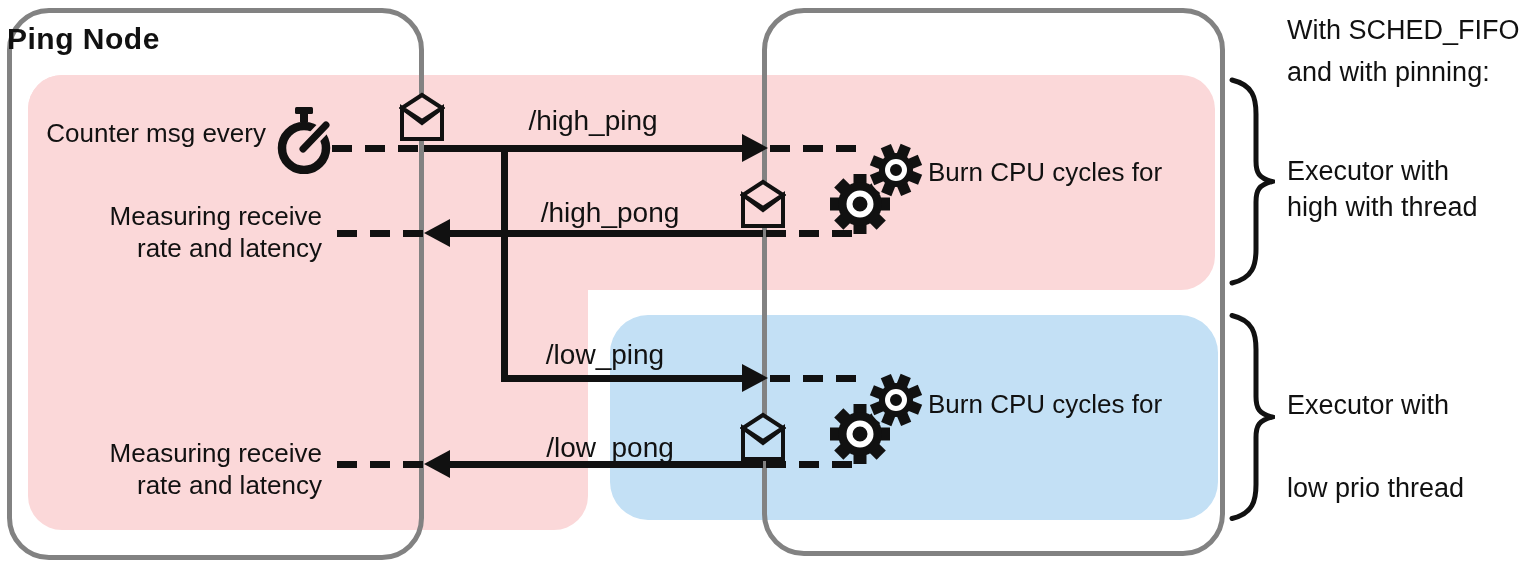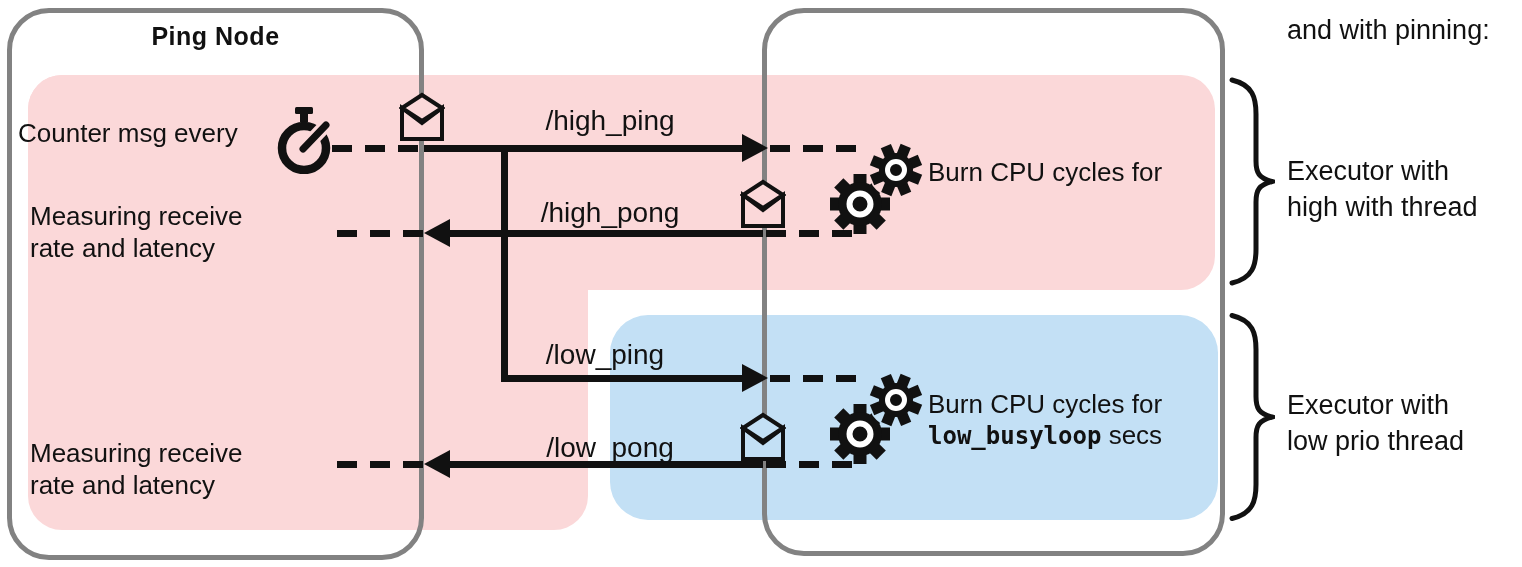--- a/index.html
+++ b/index.html
@@ -10,38 +10,38 @@
   
   .region{position:absolute;}
   .pinkA{left:28px;top:75px;width:1187px;height:215px;background:#fbd8d9;border-radius:34px;}
   .pinkB{left:28px;top:75px;width:560px;height:455px;background:#fbd8d9;border-radius:34px;}
   .blueR{left:610px;top:315px;width:608px;height:205px;background:#c3e0f5;border-radius:38px;}
 
   
   .node{position:absolute;border:5px solid #828282;border-radius:42px;background:transparent;box-sizing:border-box;}
   .node.ping{left:7px;top:8px;width:417px;height:552px;}
   .node.pong{left:762px;top:8px;width:463px;height:548px;}
-  .node-title{position:absolute;text-align:center;font-size:25px;font-weight:bold;letter-spacing:.5px;}
+  .node-title{position:absolute;font-size:30px;font-weight:bold;letter-spacing:.5px;}
   .title-ping{left:7px;top:22px;width:417px;}
   .title-pong{left:762px;top:22px;width:463px;}
 
   
   .hline{position:absolute;height:7px;background:#111;}
   .vline{position:absolute;width:7px;background:#111;}
   .dline{position:absolute;height:7px;
          background:repeating-linear-gradient(90deg,#111 0,#111 20px,transparent 20px,transparent 33px);}
   .arrow-r{position:absolute;width:0;height:0;border-top:14px solid transparent;
            border-bottom:14px solid transparent;border-left:26px solid #111;}
   .arrow-l{position:absolute;width:0;height:0;border-top:14px solid transparent;
            border-bottom:14px solid transparent;border-right:26px solid #111;}
 
   
   .lbl{position:absolute;font-size:26px;line-height:32px;}
   .lbl .ln{display:block;}
-  .right{}
+  .right{text-align:right;}
   .mono{font-family:"DejaVu Sans Mono","Liberation Mono",monospace;font-weight:bold;font-size:24px;}
   .suffix{margin-left:.28em;}
   .topic{position:absolute;font-size:28px;line-height:34px;text-align:center;width:310px;}
   .sidetext{position:absolute;font-size:27px;line-height:42px;}
   .exectext{position:absolute;font-size:27px;line-height:36px;}
 
   svg{display:block;}
 </style>
 </head>
 <body>
@@ -183,51 +183,51 @@
   <div class="lbl right" style="left:30px;top:200px;width:292px;">
     <span class="ln">Measuring receive</span>
     <span class="ln">rate and latency</span>
   </div>
 
   <div class="lbl right" style="left:30px;top:437px;width:292px;">
     <span class="ln">Measuring receive</span>
     <span class="ln">rate and latency</span>
   </div>
 
-  <div class="topic" style="left:455px;top:104px;">/high_ping</div>
+  <div class="topic" style="left:438px;top:104px;">/high_ping</div>
   <div class="topic" style="left:455px;top:196px;">/high_pong</div>
   <div class="topic" style="left:450px;top:338px;">/low_ping</div>
   <div class="topic" style="left:455px;top:431px;">/low_pong</div>
 
   <div class="lbl" style="left:928px;top:157px;line-height:31px;">
     <span class="ln">Burn CPU cycles for</span>
   </div>
 
   <div class="lbl" style="left:928px;top:389px;line-height:31px;">
     <span class="ln">Burn CPU cycles for</span>
-    <span class="ln"><span class="mono">low_busyloop</span><span class="suffix">secs</span></span>
   </div>
 
   <div class="sidetext" style="left:1287px;top:9px;">
+    <span class="ln" style="display:block;">With SCHED_FIFO</span>
     <span class="ln" style="display:block;">and with pinning:</span>
   </div>
 
   <div class="abs" style="left:1227px;top:76px;">
     <svg width="48" height="211" viewBox="0 0 48 211">
       <path d="M5,4 C26,9 29,22 29,38 L29,85 C29,97 32,102 45,105.5 C32,109 29,114 29,126 L29,173 C29,189 26,202 5,207" fill="none" stroke="#111" stroke-width="5" stroke-linecap="round"></path>
     </svg>
   </div>
   <div class="exectext" style="left:1287px;top:153px;">
     <span style="display:block;">Executor with</span>
     <span style="display:block;">high with thread</span>
   </div>
 
   <div class="abs" style="left:1227px;top:311px;">
     <svg width="48" height="212" viewBox="0 0 48 211">
       <path d="M5,4 C26,9 29,22 29,38 L29,85 C29,97 32,102 45,105.5 C32,109 29,114 29,126 L29,173 C29,189 26,202 5,207" fill="none" stroke="#111" stroke-width="5" stroke-linecap="round"></path>
     </svg>
   </div>
   <div class="exectext" style="left:1287px;top:387px;">
     <span style="display:block;">Executor with</span>
-    <span style="display:block;">low prio thread</span>
+    <span style="display:block;margin-top:47px;">low prio thread</span>
   </div>
 
 </div>
 
 </body></html>

